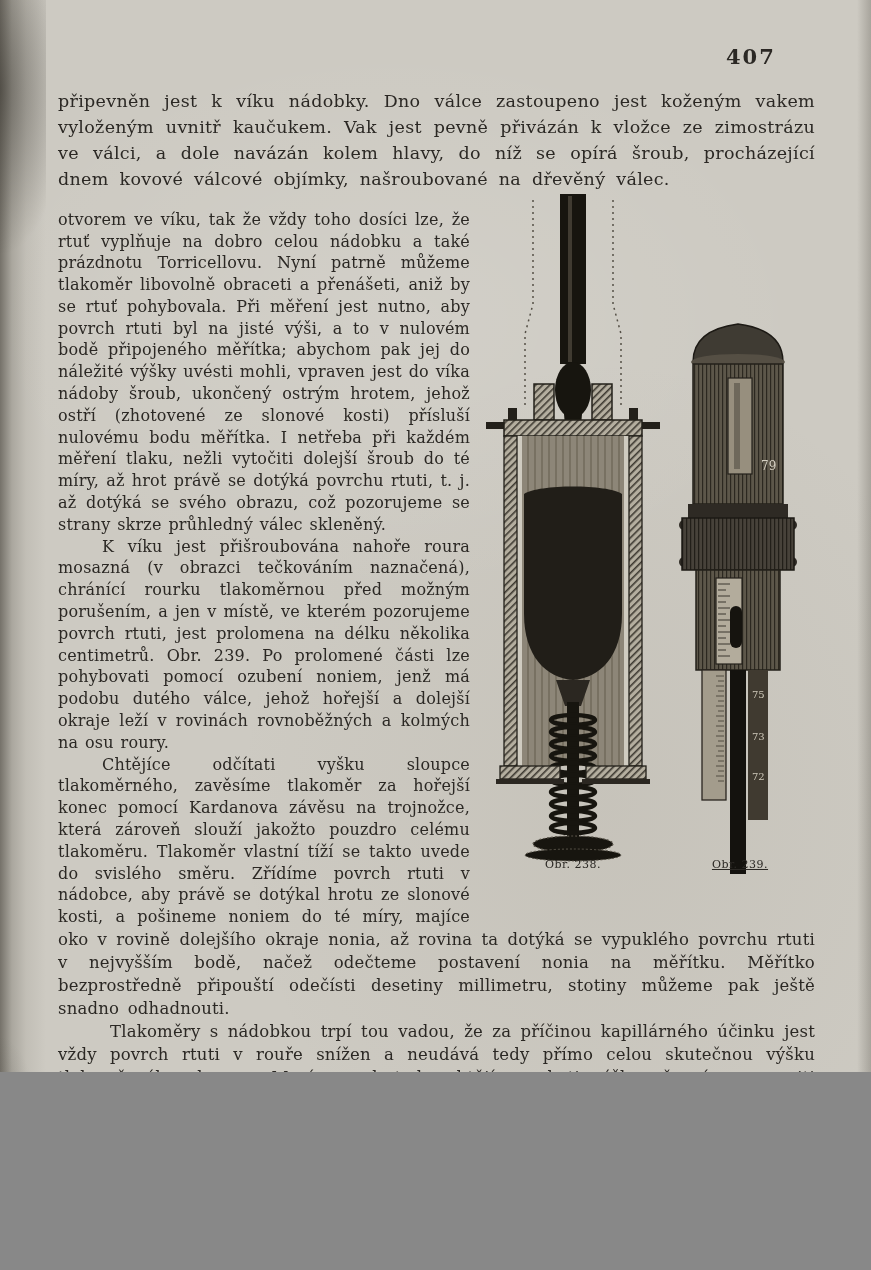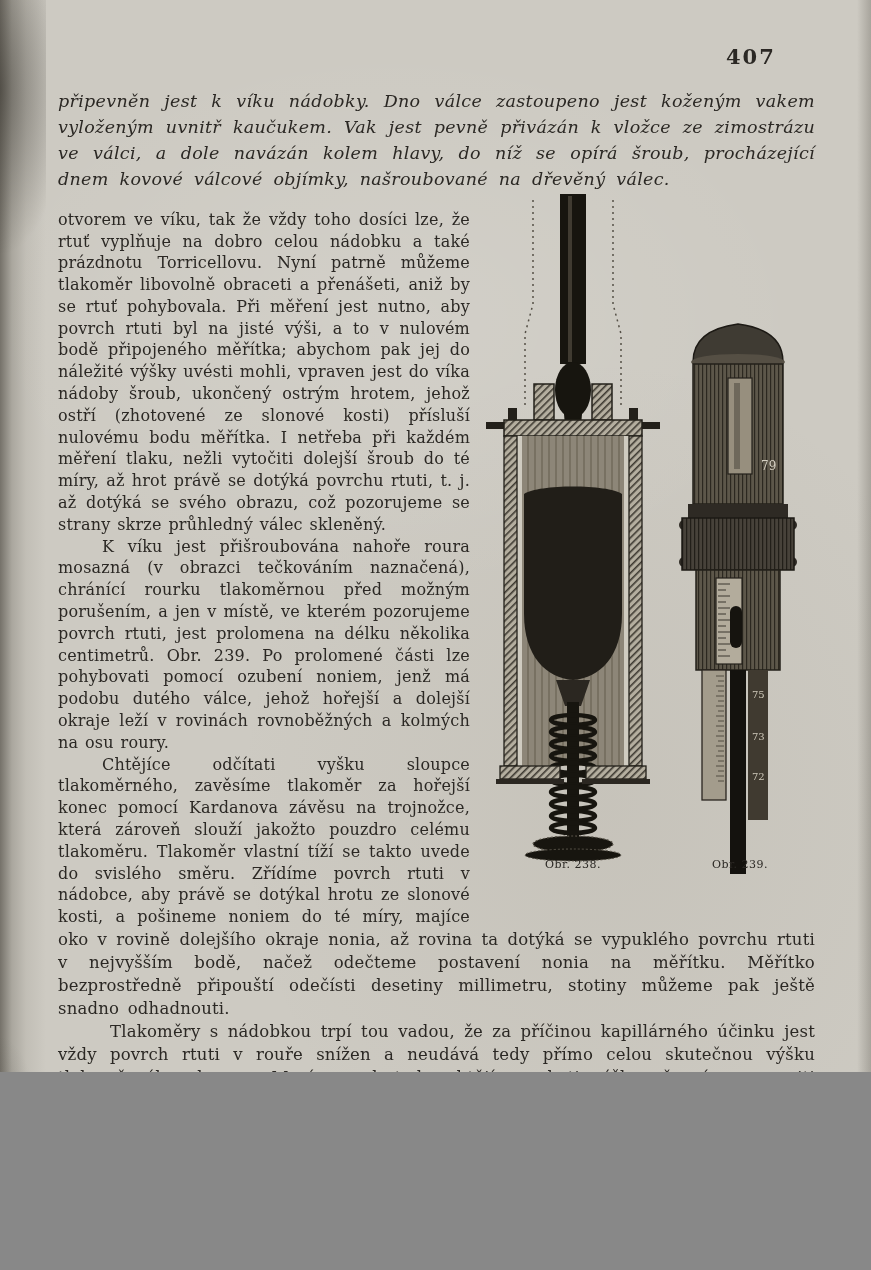--- a/index.html
+++ b/index.html
@@ -26,34 +26,34 @@
     position:absolute; right:0; top:0; bottom:0; width:14px;
     background:linear-gradient(270deg, rgba(70,66,58,0.28) 0px, rgba(0,0,0,0) 14px);
     pointer-events:none;
   }
   .page-number {
     position:absolute; left:726px; top:44px;
     font-size:21px; font-weight:bold; letter-spacing:2px;
   }
   .body { position:absolute; left:58px; top:88px; width:757px; }
   p.para { margin:0; text-align:justify; }
-  .lh-top { font-size:17.5px; line-height:26px; word-spacing:5px; letter-spacing:0.3px;font-style:italic; }
+  .lh-top { font-size:17.5px; line-height:26px; word-spacing:5px; letter-spacing:0.3px; }
   .lh-nar { font-size:16px;   line-height:21.8px; word-spacing:1.5px; letter-spacing:0.2px; }
   .lh-bot { font-size:16.5px; line-height:23px; word-spacing:3px; letter-spacing:0.2px; }
   .indent { text-indent:52px; }
   .indent-nar { text-indent:44px; }
   .just-last { text-align-last:justify; }
   .middle { display:flex; height:734px; margin-top:2px; overflow:hidden;align-items:flex-end; }
   .col-text { width:412px; }
   .col-fig { flex:1; margin-left:8px; position:relative; height:734px; overflow:hidden; }
   .col-fig svg { display:block; }
   .captions { position:relative; width:337px; height:28px; margin-top:4px; }
   .caption { position:absolute; top:0; width:130px; text-align:center; font-size:11px; letter-spacing:0.5px; }
   .caption-238 { left:30px; }
-  .caption-239 { left:197px; }
+  .caption-239 { left:197px;text-decoration:underline; }
   .footer { position:absolute; left:58px; right:56px; top:1234px; height:30px; }
   .imprint {
     display:inline-block; margin-left:30px;
     font-size:11.5px; font-weight:normal; letter-spacing:0.6px; color:#3a362f;
   }
   .sheet-num {
     position:absolute; left:687px; top:-8px;
     font-size:15px; font-weight:bold; letter-spacing:1px;
   }
 </style>

